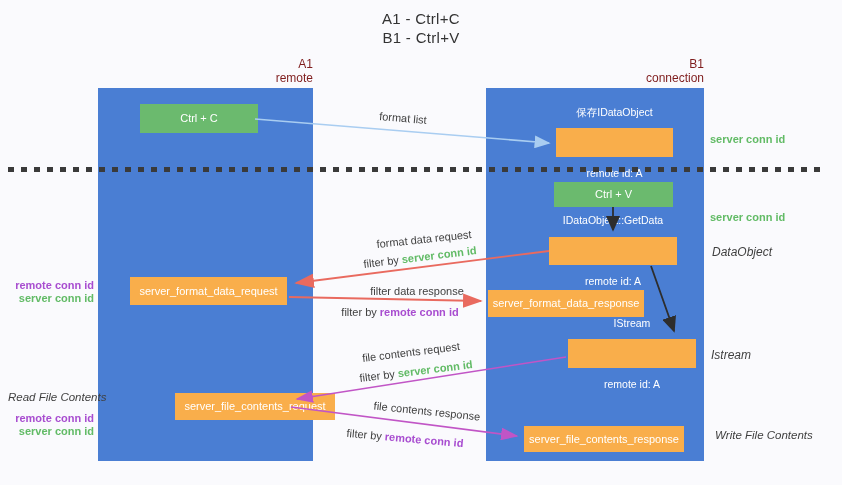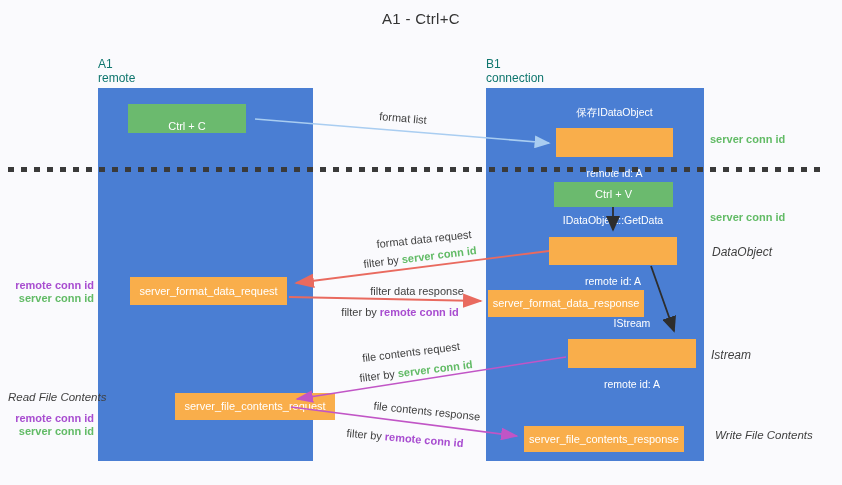--- a/index.html
+++ b/index.html
@@ -14,38 +14,38 @@
     background:var(--bg);
     position:relative;
     overflow:hidden;
     color:var(--text-dark);
   }
   .stage{position:absolute;inset:0;width:842px;height:485px;}
   .title{
     position:absolute;top:9px;left:0;right:0;text-align:center;
     font-size:15px;line-height:19px;color:#333;letter-spacing:.3px;
   }
-  .lane-header{position:absolute;top:57px;text-align:left;font-size:12px;line-height:14px;color:#0f766e;}
+  .lane-header{position:absolute;top:57px;text-align:right;font-size:12px;line-height:14px;color:#7f1d1d;}
   .lane-header.a1{left:98px;width:215px;}
   .lane-header.b1{left:486px;width:218px;}
   .lane{position:absolute;top:88px;height:373px;background:var(--lane-blue);z-index:1;}
   .lane.a1{left:98px;width:215px;}
   .lane.b1{left:486px;width:218px;}
   .dotted-line{
     position:absolute;top:167px;left:8px;width:817px;height:5px;z-index:6;
     background:repeating-linear-gradient(90deg,#3a3a3a 0 6px,transparent 6px 13px);
   }
   .node{
     position:absolute;z-index:4;display:flex;flex-direction:column;
     align-items:center;justify-content:center;text-align:center;
     color:#fff;font-size:11px;line-height:13px;
   }
   .node.green{background:var(--box-green);}
   .node.orange{background:var(--box-orange);gap:48px;}
-  .n-ctrl-c{left:128px;top:104px;width:118px;height:29px;justify-content:flex-end;}
+  .n-ctrl-c{left:140px;top:104px;width:118px;height:29px;}
   .n-save{left:556px;top:128px;width:117px;height:29px;font-size:10.5px;}
   .n-ctrl-v{left:554px;top:182px;width:119px;height:25px;}
   .n-getdata{left:549px;top:237px;width:128px;height:28px;font-size:10.5px;}
   .n-format-req{left:130px;top:277px;width:157px;height:28px;}
   .n-format-resp{left:488px;top:290px;width:156px;height:27px;}
   .n-istream{left:568px;top:339px;width:128px;height:29px;font-size:10.5px;}
   .n-file-req{left:129px;top:393px;width:160px;height:27px;margin-left:46px;}
   .n-file-resp{left:524px;top:426px;width:160px;height:26px;}
   .side-label{position:absolute;font-size:12px;color:var(--text-dark);z-index:3;white-space:nowrap;font-style:italic;}
   .side-label.small{font-size:11.5px;}
@@ -70,20 +70,21 @@
   .l-red{stroke:var(--arrow-red);stroke-width:1.8;}
   .l-mag{stroke:var(--arrow-magenta);stroke-width:1.6;}
 </style>
 </head>
 <body>
 
 <div class="stage">
 
   <div class="title">
     <div>A1 - Ctrl+C</div>
+    <div>B1 - Ctrl+V</div>
   </div>
 
   <div class="lane-header a1">
     <div>A1</div>
     <div>remote</div>
   </div>
   <div class="lane-header b1">
     <div>B1</div>
     <div>connection</div>
   </div>

